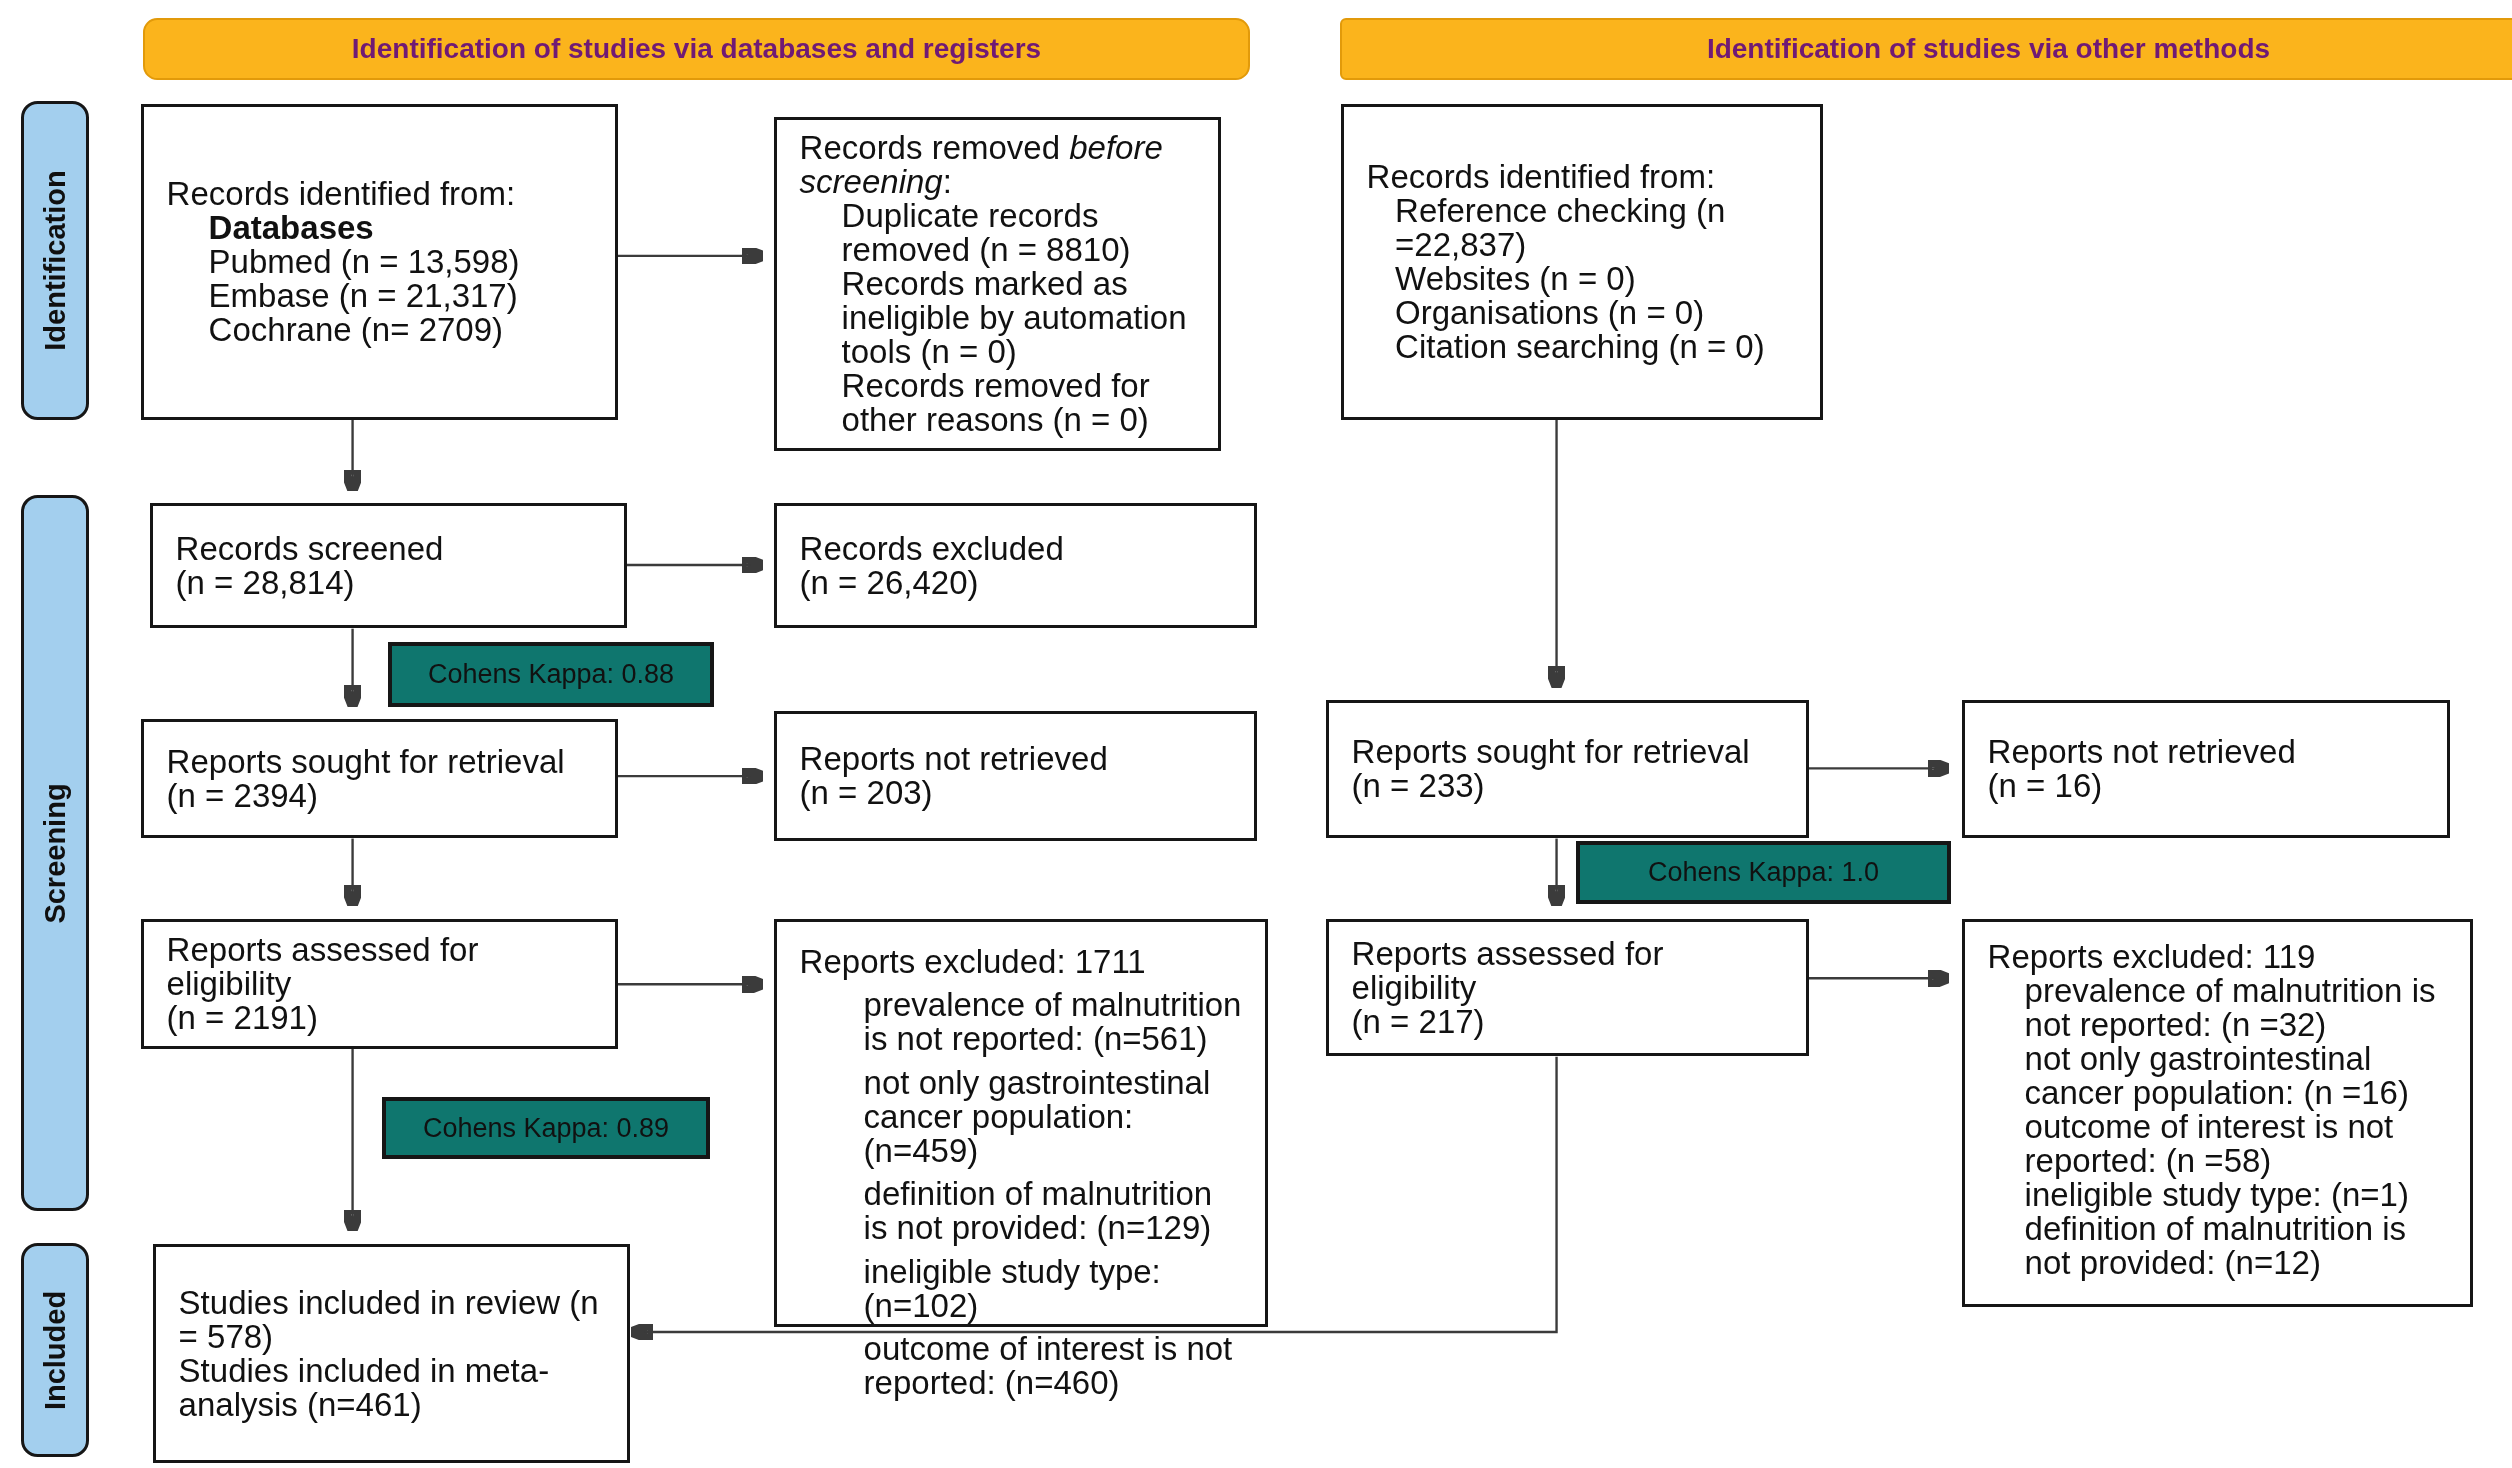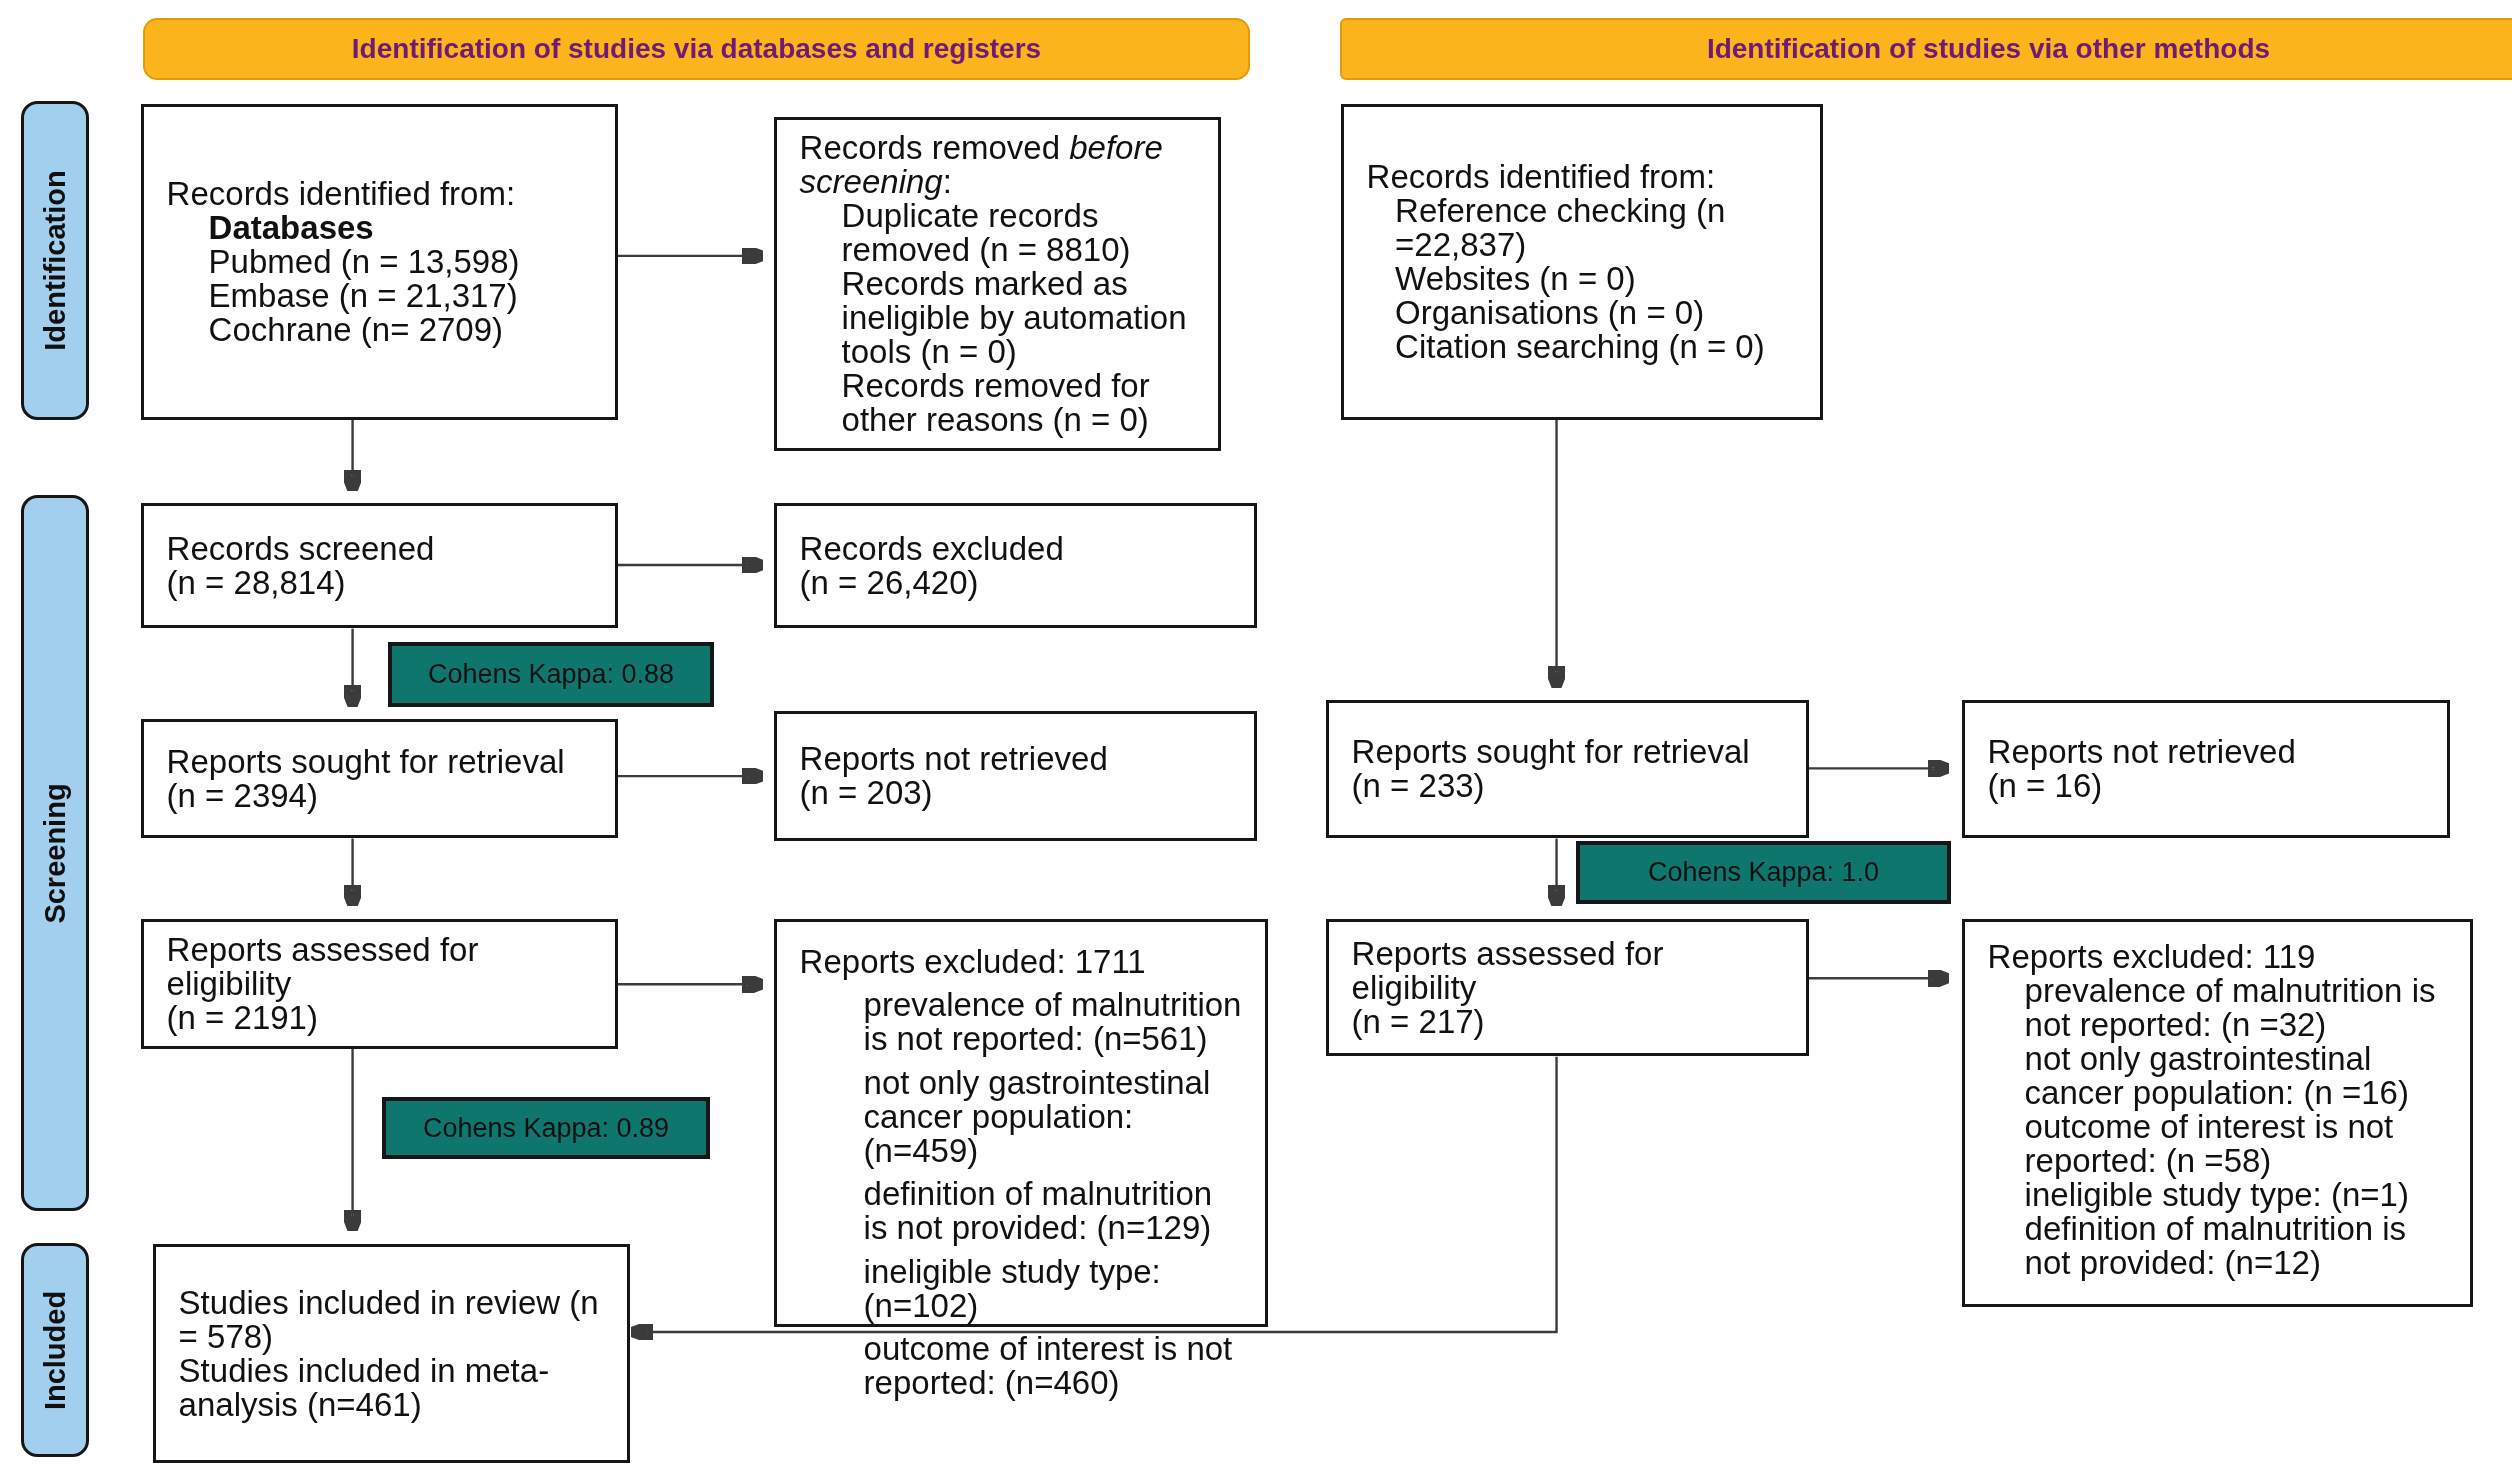--- a/index.html
+++ b/index.html
@@ -91,21 +91,21 @@
 
   <div class="box" style="left:774px;top:117px;width:447px;height:334px;">
     <div><span>Records removed </span><span class="italic">before screening</span><span>:</span></div>
     <div>
         <div class="indent1">Duplicate records removed (n = 8810)</div>
         <div class="indent1">Records marked as ineligible by automation tools (n = 0)</div>
         <div class="indent1">Records removed for other reasons (n = 0)</div>
       </div>
   </div>
 
-  <div class="box" style="left:141px;top:503px;width:477px;height:125px;">
+  <div class="box" style="left:150px;top:503px;width:477px;height:125px;">
     <div>
         <div class="">Records screened</div>
         <div class="">(n = 28,814)</div>
       </div>
   </div>
 
   <div class="box" style="left:774px;top:503px;width:483px;height:125px;">
     <div>
         <div class="">Records excluded</div>
         <div class="">(n = 26,420)</div>

